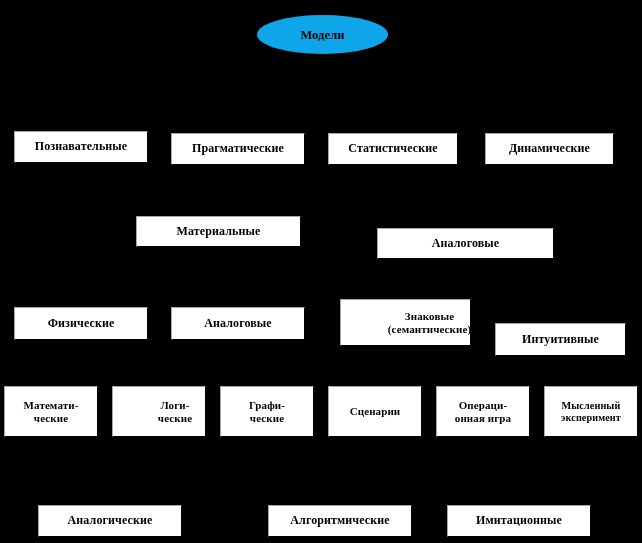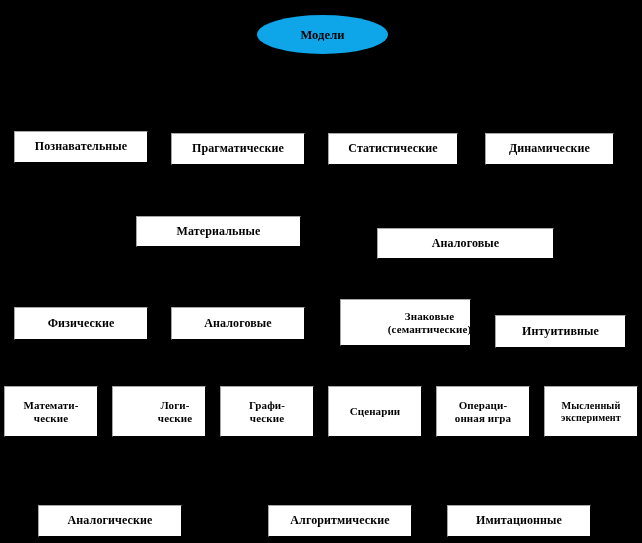--- a/index.html
+++ b/index.html
@@ -90,21 +90,21 @@
   <div class="node sz-12" style="left:328px; top:133px; width:130px; height:32px;">Статистические</div>
   <div class="node sz-12" style="left:485px; top:133px; width:129px; height:32px;">Динамические</div>
 
   <div class="node sz-12" style="left:88px; top:216px; width:165px; height:31px;margin-left:48px;">Материальные</div>
   <div class="node sz-12" style="left:377px; top:228px; width:177px; height:31px;">Аналоговые</div>
 
   <div class="node sz-12" style="left:14px; top:307px; width:134px; height:33px;">Физические</div>
   <div class="node sz-12" style="left:171px; top:307px; width:134px; height:33px;">Аналоговые</div>
   <div class="node sz-11" style="left:340px; top:299px; width:131px; height:47px;padding-left:48px;">Знаковые
 (семантические)</div>
-  <div class="node sz-12" style="left:495px; top:315px; width:131px; height:33px;">Интуитивные</div>
+  <div class="node sz-12" style="left:495px; top:323px; width:131px; height:33px;">Интуитивные</div>
 
   <div class="node sz-11" style="left:4px; top:386px; width:94px; height:51px;">Математи-
 ческие</div>
   <div class="node sz-11" style="left:112px; top:386px; width:94px; height:51px;padding-left:32px;">Логи-
 ческие</div>
   <div class="node sz-11" style="left:220px; top:386px; width:94px; height:51px;text-align:center;">Графи-
 ческие</div>
   <div class="node sz-11" style="left:328px; top:386px; width:94px; height:51px;">Сценарии</div>
   <div class="node sz-11" style="left:436px; top:386px; width:94px; height:51px;">Операци-
 онная игра</div>

